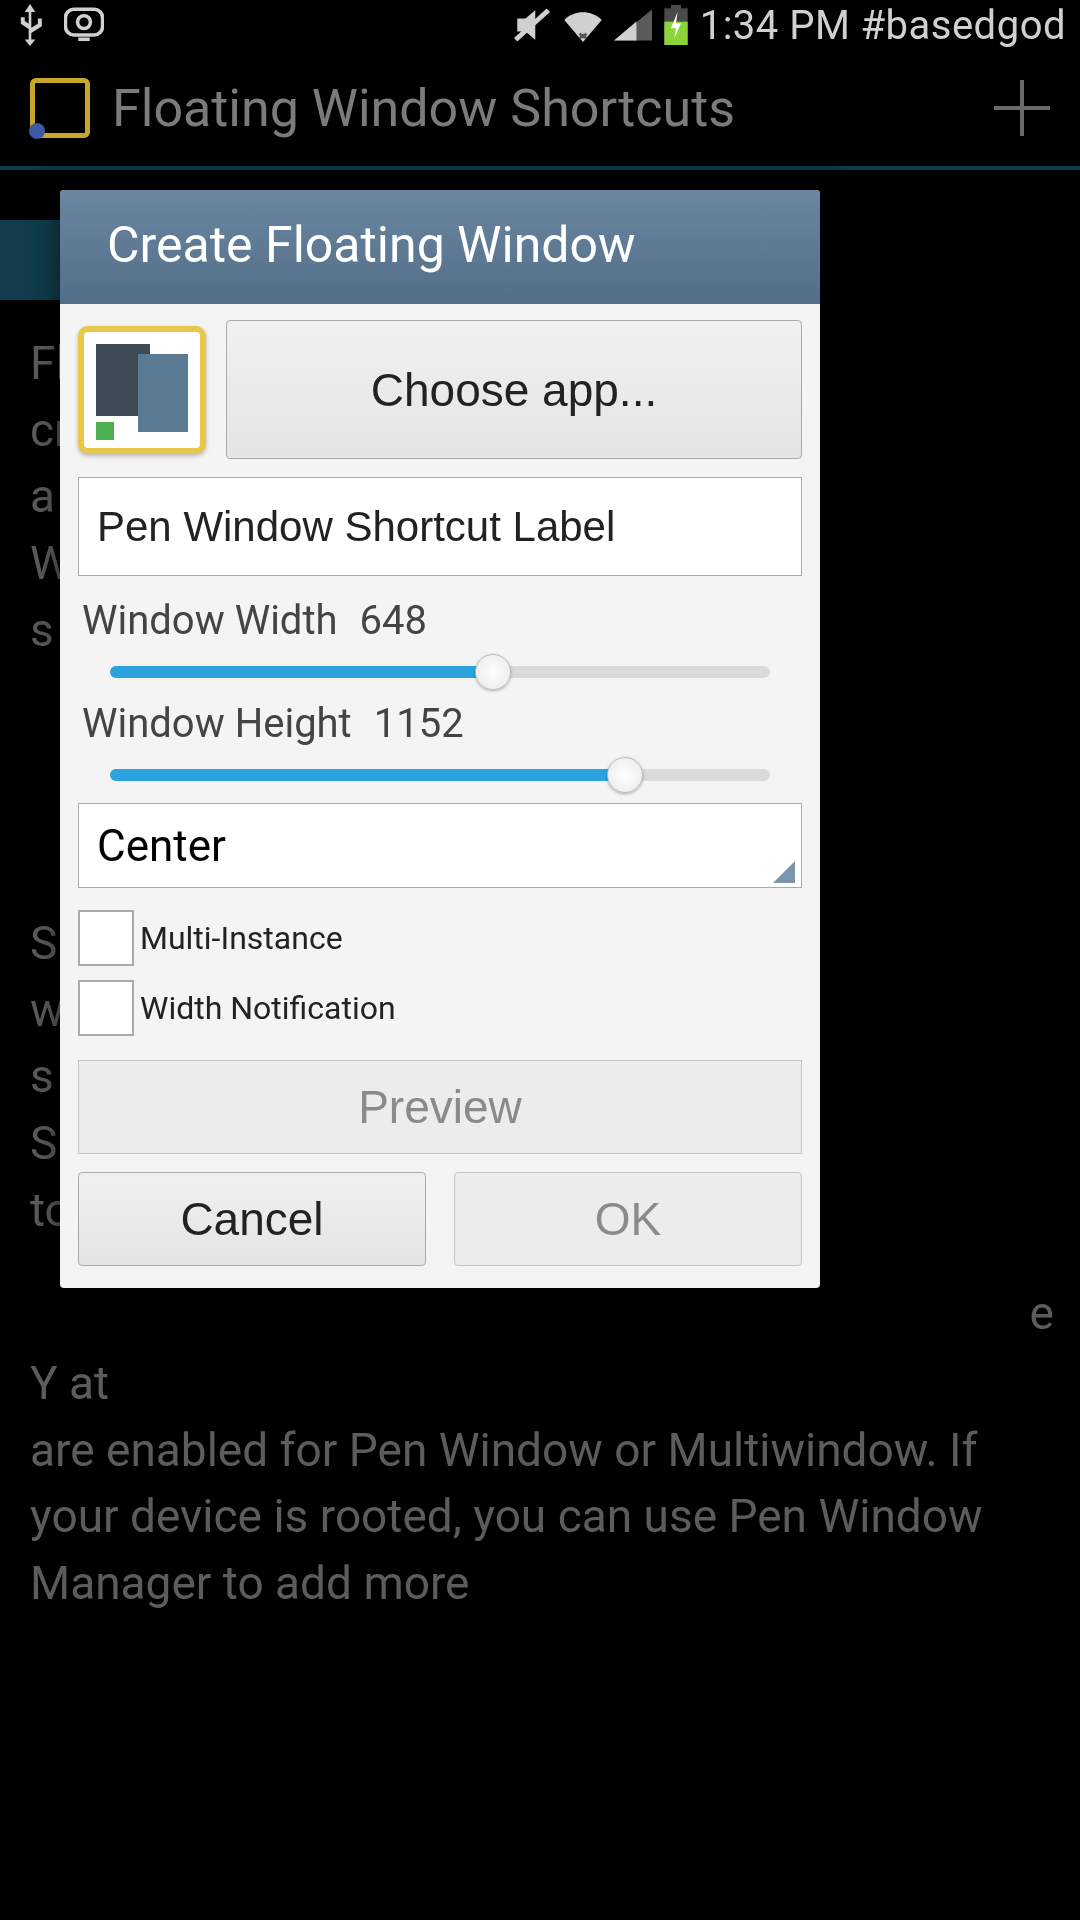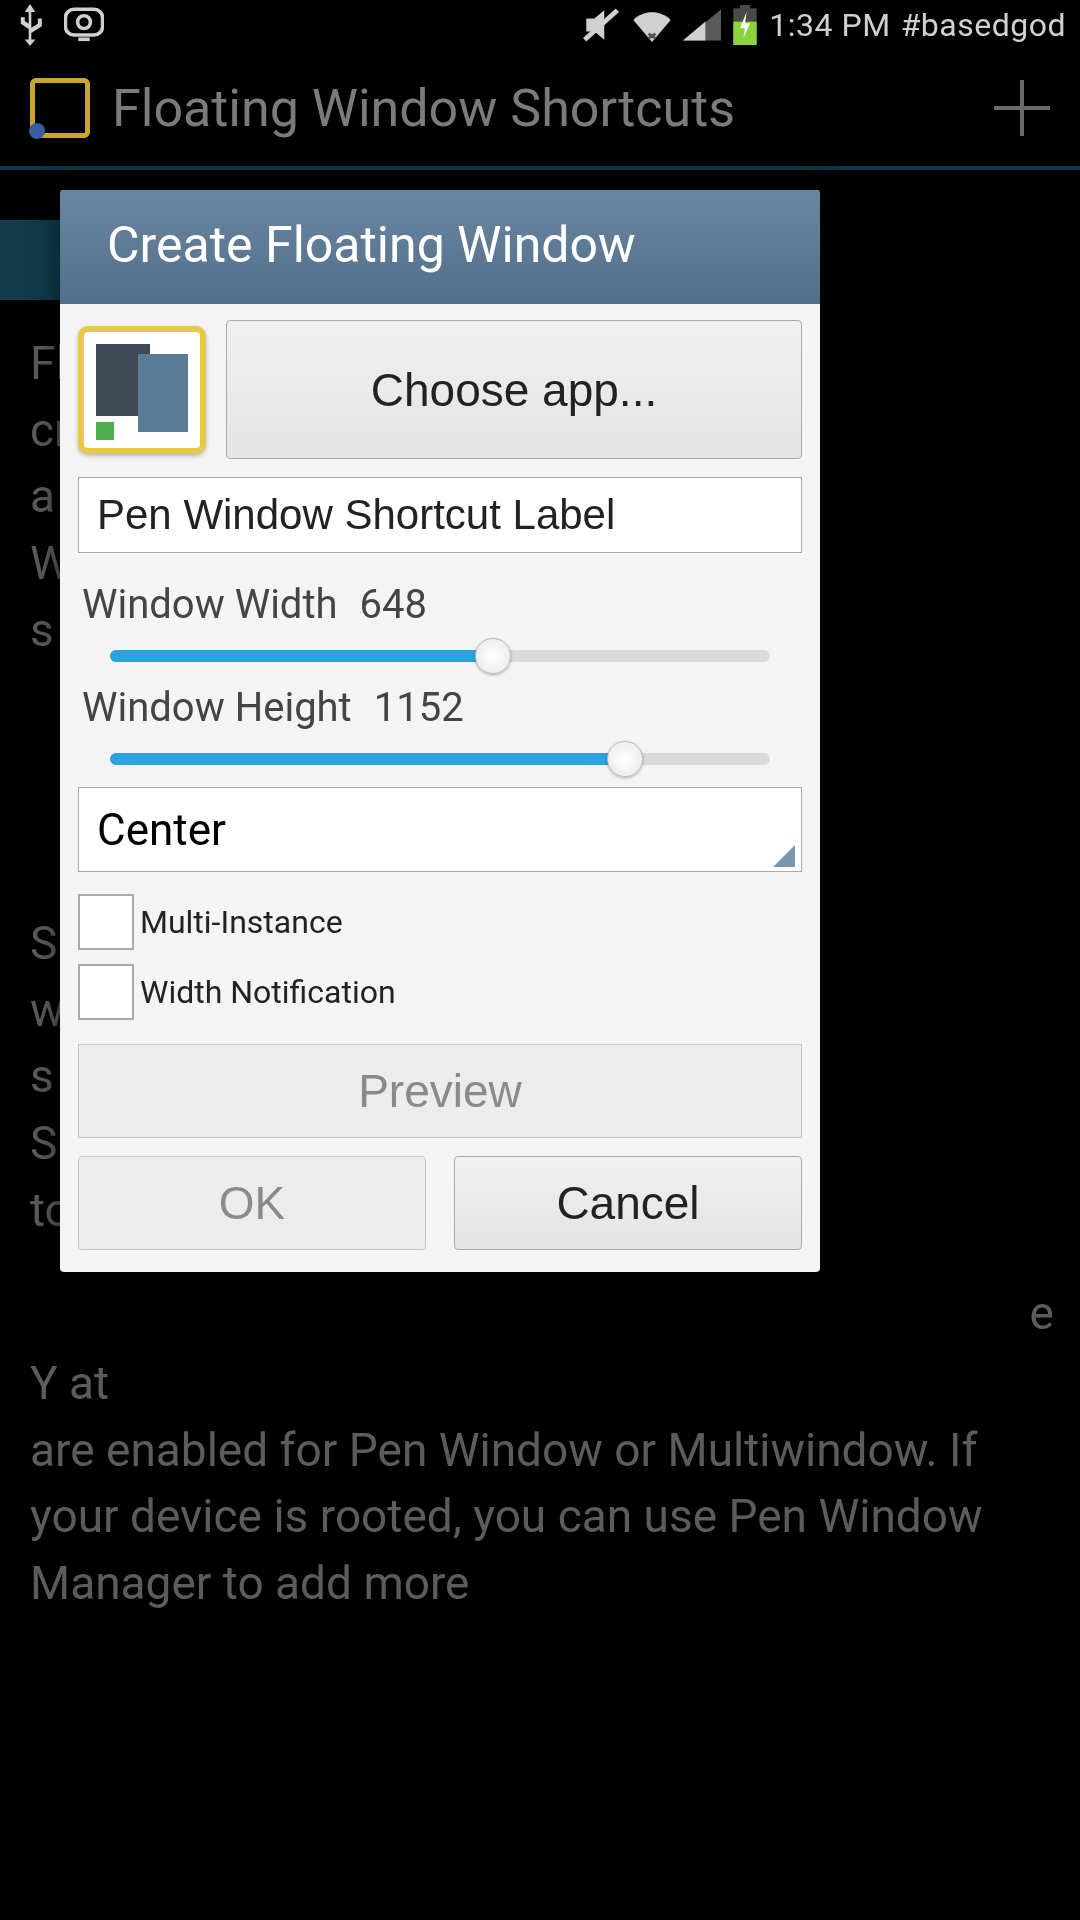--- a/index.html
+++ b/index.html
@@ -18,21 +18,21 @@
   background: #000;
   display: flex;
   align-items: center;
   justify-content: space-between;
   padding: 0 14px;
   color: #d0d0d0;
 }
 .status-left { display: flex; align-items: center; gap: 18px; }
 .status-right { display: flex; align-items: center; gap: 10px; font-size: 38px; }
 .status-icon { display: inline-flex; align-items: center; }
-.status-time { font-size: 32px; letter-spacing: 0.5px; text-align: center; }
+.status-time { font-size: 40px; letter-spacing: 0.5px; text-align: center; }
 
 
 .app-header {
   height: 120px;
   background: rgba(0,0,0,0.5);
   display: flex;
   align-items: center;
   padding: 0 30px;
   border-bottom: 4px solid #0d3a4a;
 }
@@ -120,30 +120,30 @@
   background: linear-gradient(#f0f0f0, #e4e4e4);
   border: 1px solid #aaa;
   border-radius: 4px;
   font-size: 46px;
   color: #222;
   cursor: pointer;
 }
 
 .text-input {
   width: 100%;
-  height: 76px;
+  height: 99px;
   border: 1px solid #aaa;
   background: #fff;
   font-size: 42px;
   padding: 0 18px;
   color: #222;
   margin-bottom: 14px;
 }
 
-.slider-block { margin: 14px 4px 22px; }
+.slider-block { margin: 7px 4px 22px; }
 .slider-label { font-size: 40px; color: #444; margin-bottom: 22px; }
 .slider-label .val { margin-left: 22px; }
 .slider-track {
   position: relative;
   height: 12px;
   background: #dadada;
   border-radius: 6px;
   margin: 0 28px;
 }
 .slider-fill {
@@ -335,18 +335,18 @@
     </div>
 
     <div class="check-row">
       <div class="checkbox"></div>
       <span class="check-label">Width Notification</span>
     </div>
 
     <button class="full-btn">Preview</button>
 
     <div class="btn-row">
+      <button class="dlg-btn">Cancel</button>
       <button class="dlg-btn disabled">OK</button>
-      <button class="dlg-btn">Cancel</button>
     </div>
 
   </div>
 </div>
 
 </body></html>

